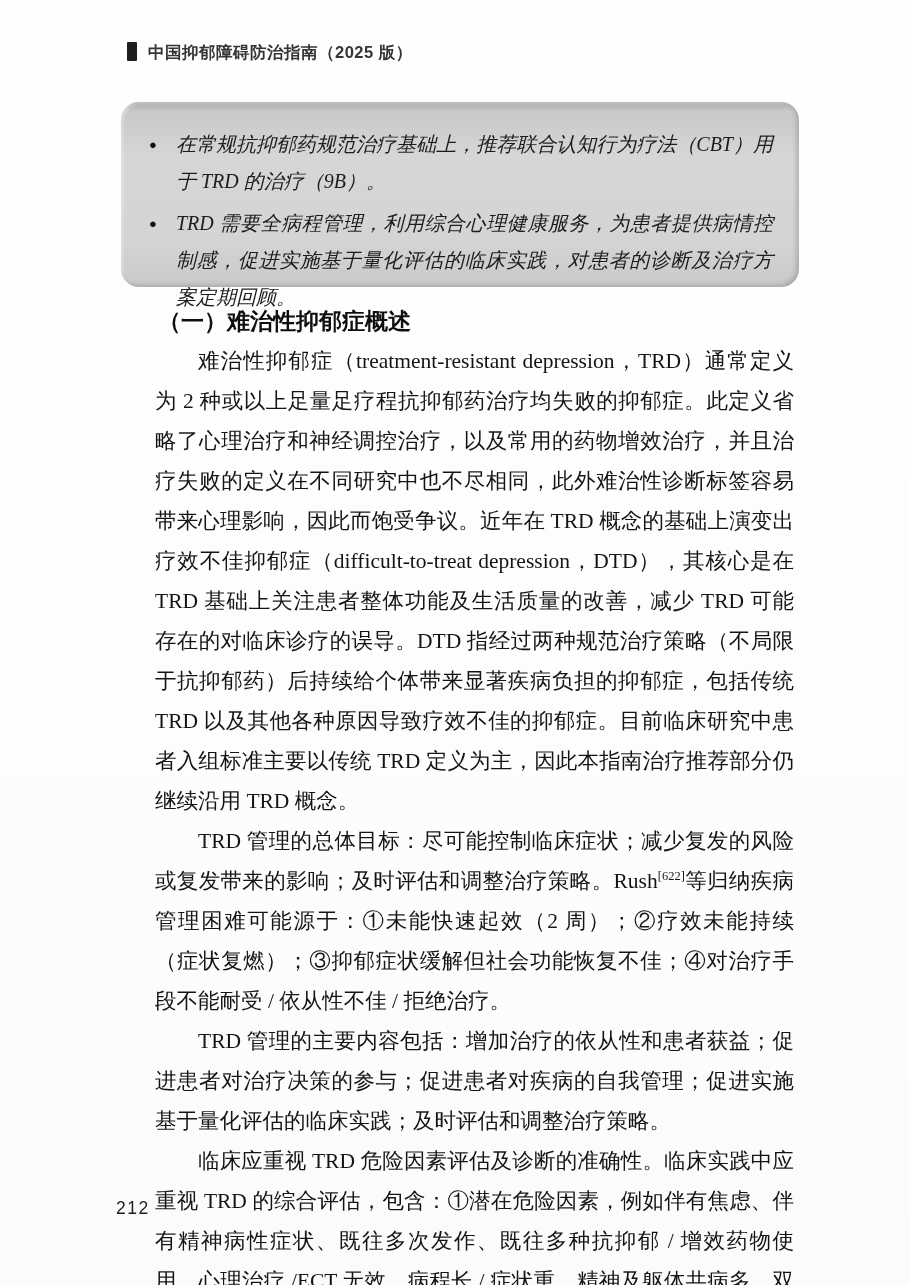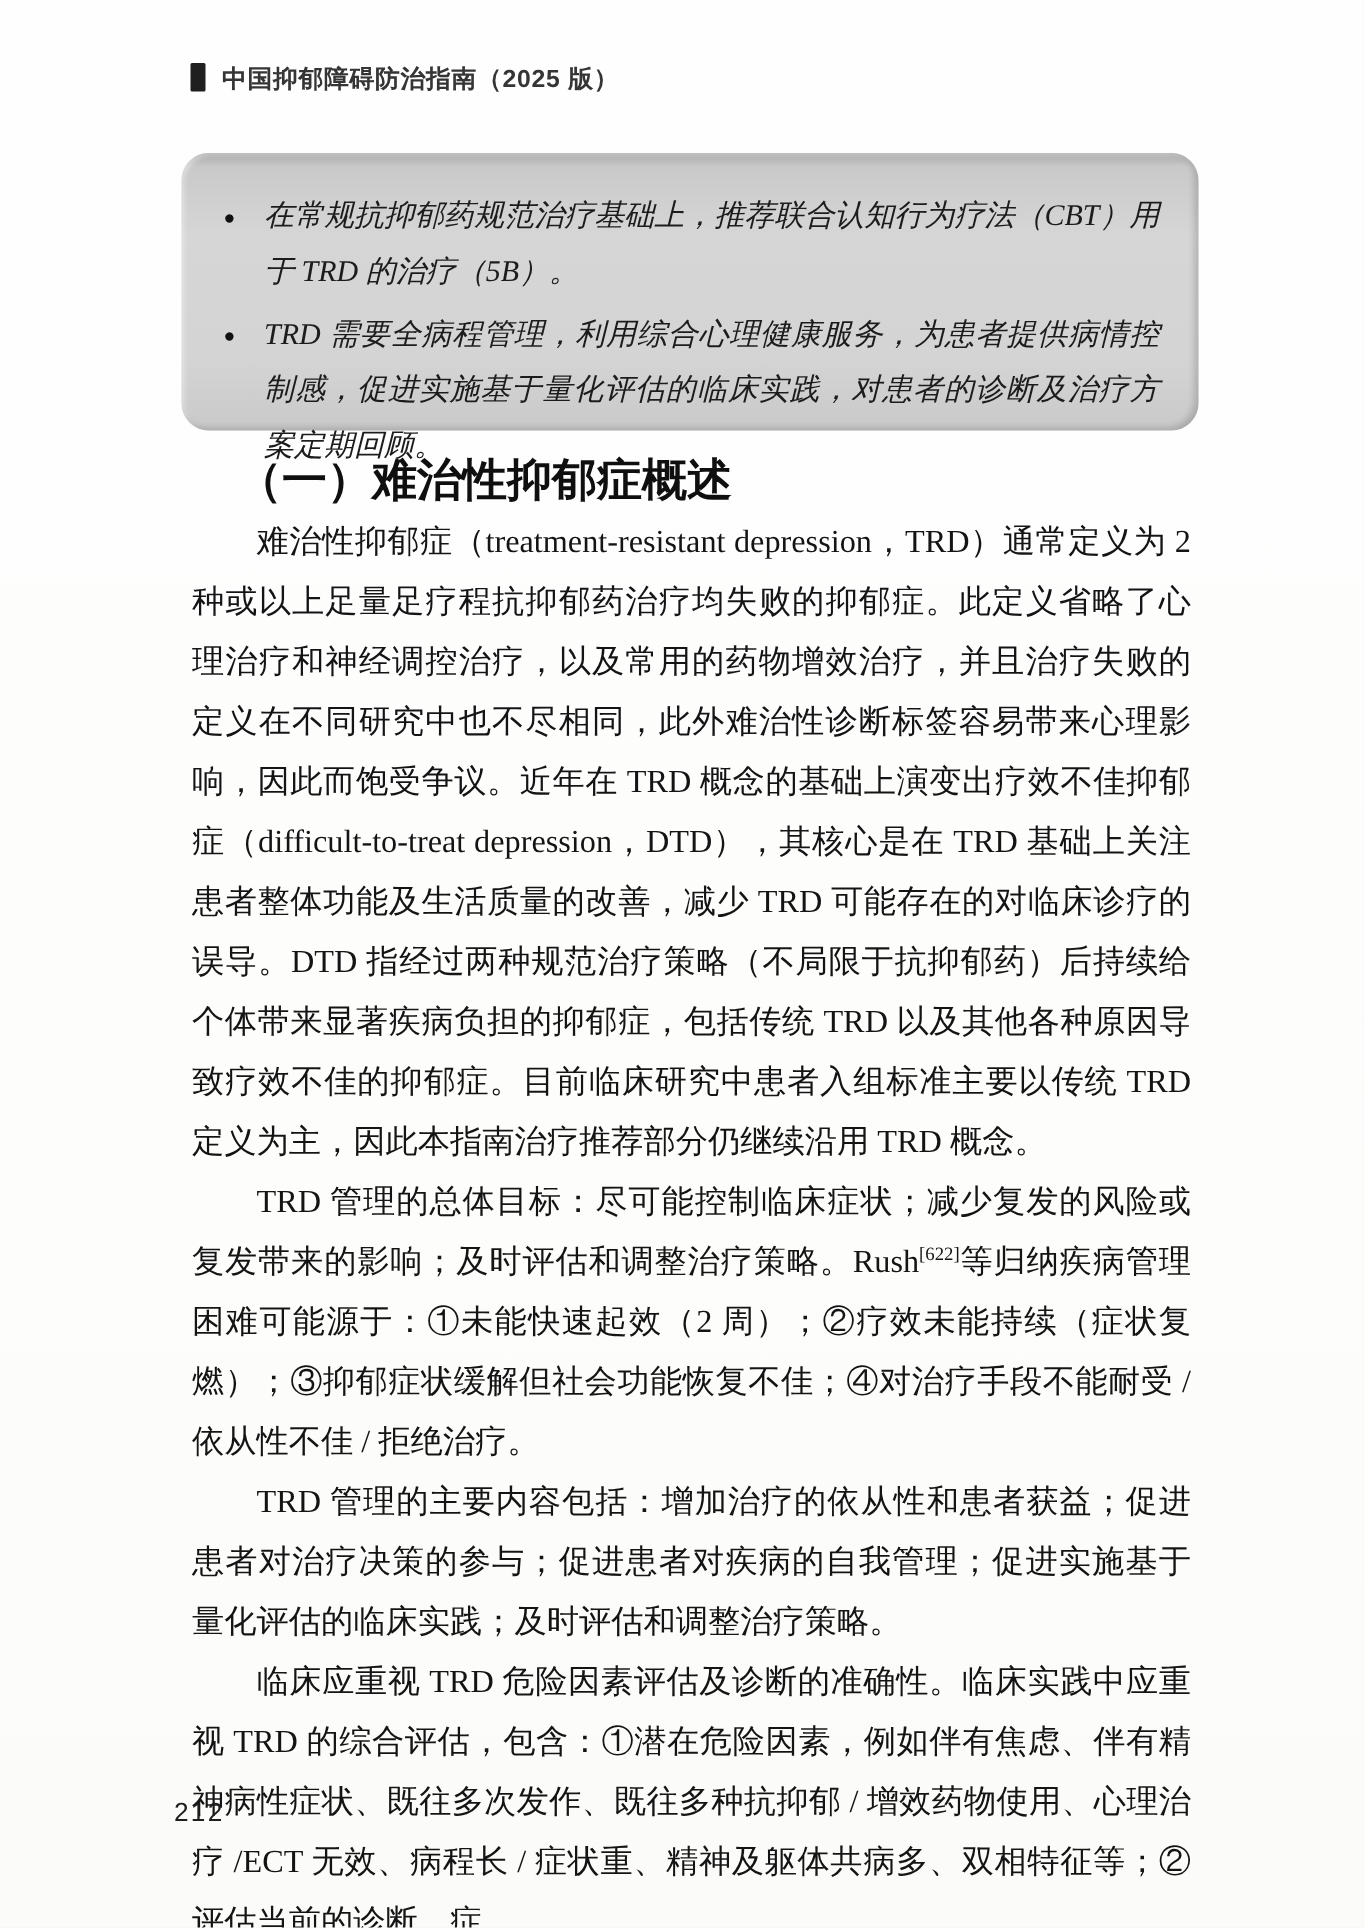--- a/index.html
+++ b/index.html
@@ -77,28 +77,29 @@
     left: 128px;
     top: 301px;
     width: 666px;
     font-size: 21.5px;
     line-height: 40px;
     color: #141414;
     text-align: justify;
   }
   .content h3 {
     font-family: "Liberation Sans", "DejaVu Sans", sans-serif;
-    font-size: 30px;
+    font-size: 23px;
     font-weight: 700;
     color: #0f0f0f;
     line-height: 40px;
     text-indent: 30px;
   }
   .content p {
     text-indent: 2em;
+    margin-left: 27px;
   }
   .ref-sup {
     font-size: 12.5px;
     line-height: 0;
     vertical-align: super;
     letter-spacing: 0;
   }
 
   
   .page-number {
@@ -117,21 +118,21 @@
 <div class="page">
 
   <div class="header">
     <span class="header-bar"></span>
     <span class="header-title">中国抑郁障碍防治指南（2025 版）</span>
   </div>
 
   <div class="summary-box">
     <div class="bullet-item">
       <span class="bullet-marker">●</span>
-      <span class="bullet-text">在常规抗抑郁药规范治疗基础上，推荐联合认知行为疗法（CBT）用于 TRD 的治疗（5B）。</span>
+      <span class="bullet-text">在常规抗抑郁药规范治疗基础上，推荐联合认知行为疗法（CBT）用于 TRD 的治疗（9B）。</span>
     </div>
     <div class="bullet-item">
       <span class="bullet-marker">●</span>
       <span class="bullet-text">TRD 需要全病程管理，利用综合心理健康服务，为患者提供病情控制感，促进实施基于量化评估的临床实践，对患者的诊断及治疗方案定期回顾。</span>
     </div>
   </div>
 
   <div class="content">
     <h3>（一）难治性抑郁症概述</h3>
     <p><span>难治性抑郁症（treatment-resistant depression，TRD）通常定义为 2 种或以上足量足疗程抗抑郁药治疗均失败的抑郁症。此定义省略了心理治疗和神经调控治疗，以及常用的药物增效治疗，并且治疗失败的定义在不同研究中也不尽相同，此外难治性诊断标签容易带来心理影响，因此而饱受争议。近年在 TRD 概念的基础上演变出疗效不佳抑郁症（difficult-to-treat depression，DTD），其核心是在 TRD 基础上关注患者整体功能及生活质量的改善，减少 TRD 可能存在的对临床诊疗的误导。DTD 指经过两种规范治疗策略（不局限于抗抑郁药）后持续给个体带来显著疾病负担的抑郁症，包括传统 TRD 以及其他各种原因导致疗效不佳的抑郁症。目前临床研究中患者入组标准主要以传统 TRD 定义为主，因此本指南治疗推荐部分仍继续沿用 TRD 概念。</span></p>

